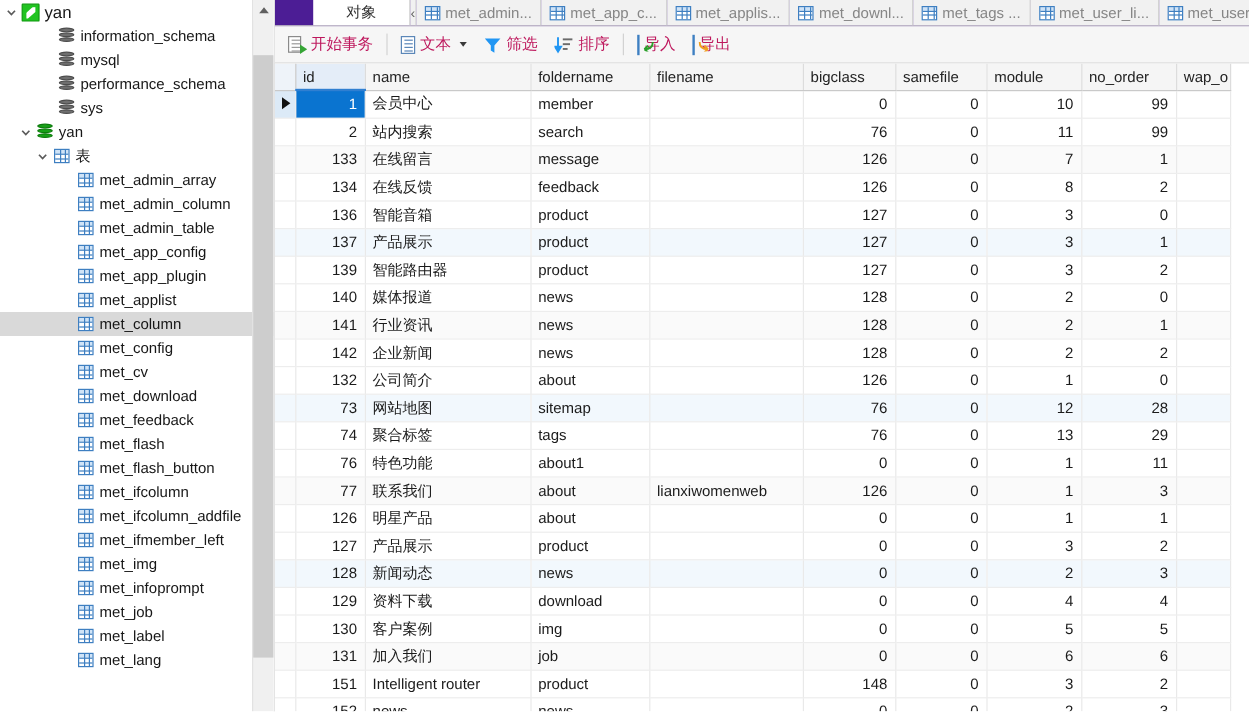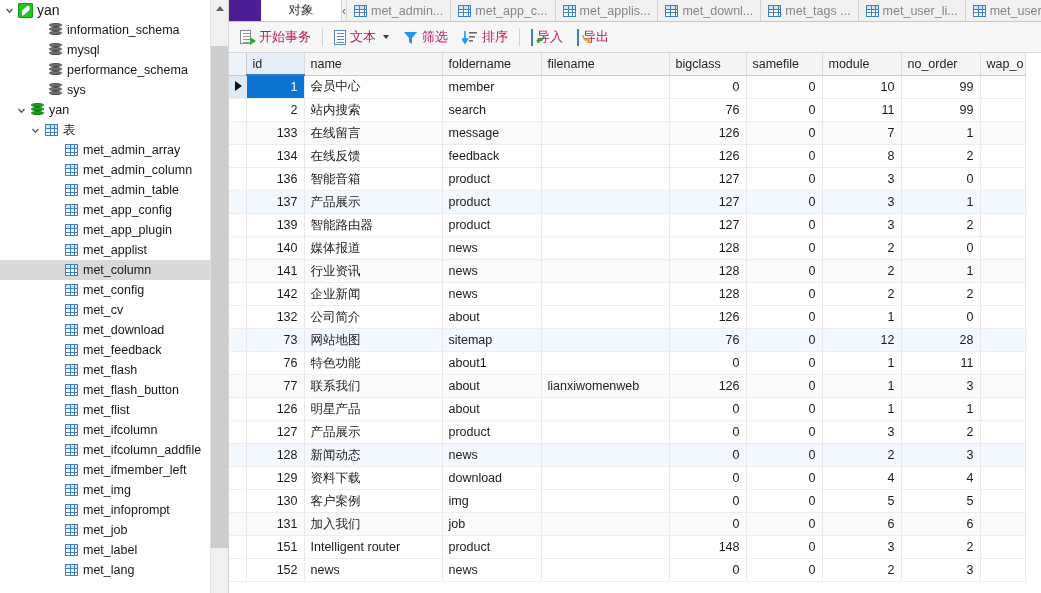--- a/index.html
+++ b/index.html
@@ -351,26 +351,20 @@
           <span class="ico">
             <span class="tbl-ico"></span>
           </span>
           <span class="tlabel">met_flash</span>
         </li>
         <li class="tnode lvl3">
           <span class="ico">
             <span class="tbl-ico"></span>
           </span>
           <span class="tlabel">met_flash_button</span>
-        </li>
-        <li class="tnode lvl3">
-          <span class="ico">
-            <span class="tbl-ico"></span>
-          </span>
-          <span class="tlabel">met_flist</span>
         </li>
         <li class="tnode lvl3">
           <span class="ico">
             <span class="tbl-ico"></span>
           </span>
           <span class="tlabel">met_ifcolumn</span>
         </li>
         <li class="tnode lvl3">
           <span class="ico">
             <span class="tbl-ico"></span>
@@ -691,20 +685,32 @@
               <td class="">sitemap</td>
               <td class=""></td>
               <td class="num">76</td>
               <td class="num">0</td>
               <td class="num">12</td>
               <td class="num">28</td>
               <td class="num"></td>
             </tr>
             <tr class="">
               <td class="markcell"></td>
+              <td class="num idcell">74</td>
+              <td class="">聚合标签</td>
+              <td class="">tags</td>
+              <td class=""></td>
+              <td class="num">76</td>
+              <td class="num">0</td>
+              <td class="num">13</td>
+              <td class="num">29</td>
+              <td class="num"></td>
+            </tr>
+            <tr class="">
+              <td class="markcell"></td>
               <td class="num idcell">76</td>
               <td class="">特色功能</td>
               <td class="">about1</td>
               <td class=""></td>
               <td class="num">0</td>
               <td class="num">0</td>
               <td class="num">1</td>
               <td class="num">11</td>
               <td class="num"></td>
             </tr>

